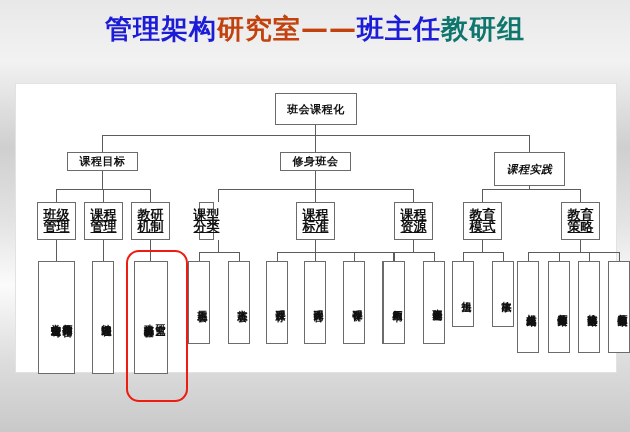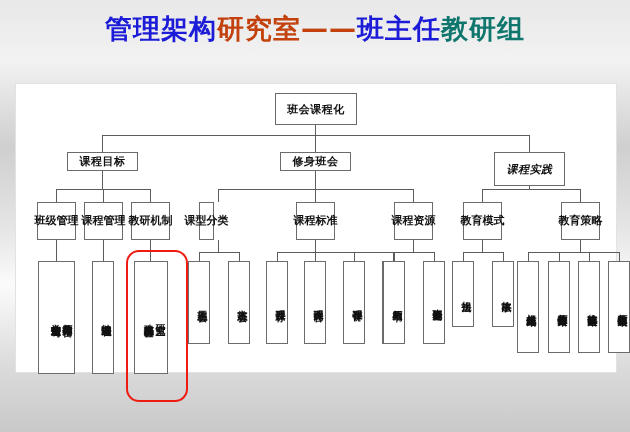--- a/index.html
+++ b/index.html
@@ -54,24 +54,25 @@
   }
   
   .node.h {
     font-size: 11px;
     letter-spacing: 0.5px;
     line-height: 13px;
     white-space: nowrap;
   }
   
   .node.h2 {
-    font-size: 11px;
+    font-size: 13px;
     line-height: 12px;
-    flex-direction: row;
+    flex-direction: column;
     white-space: nowrap;
+    text-decoration: underline;
   }
   
   .node.v {
     writing-mode: vertical-rl;
     text-orientation: upright;
     font-size: 10px;
     line-height: 11.5px;
     letter-spacing: 0.5px;
     align-items: flex-start;
     justify-content: center;

